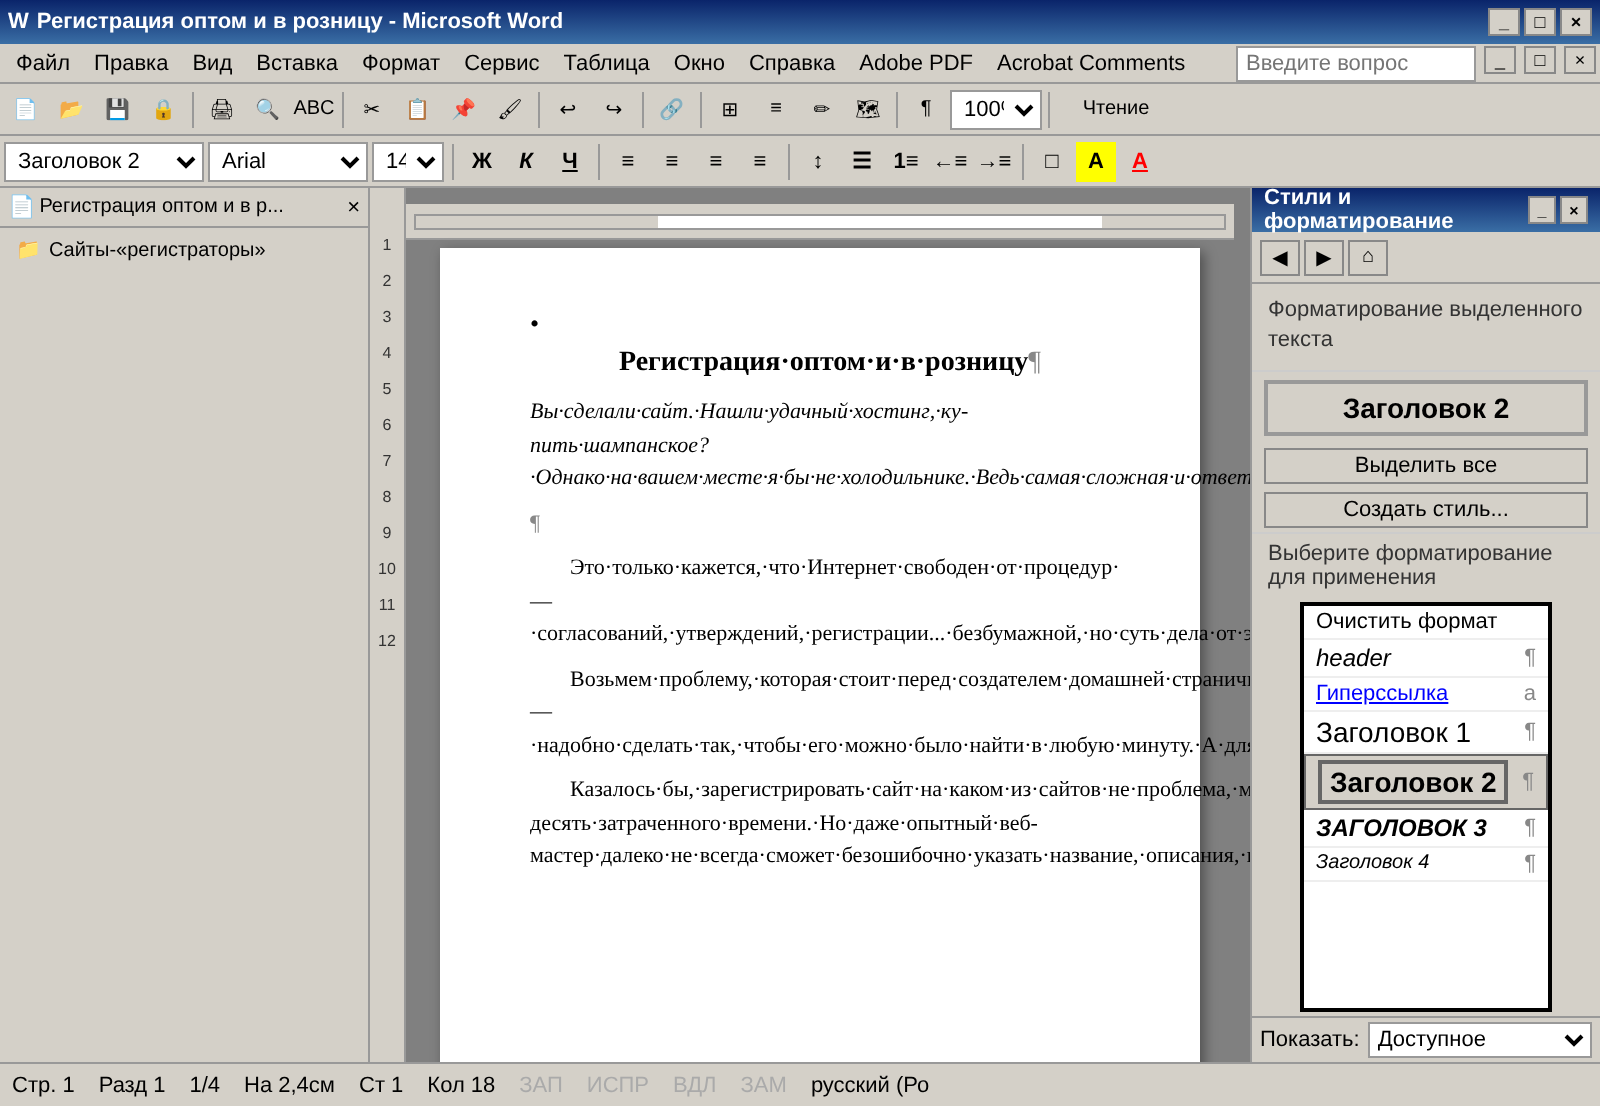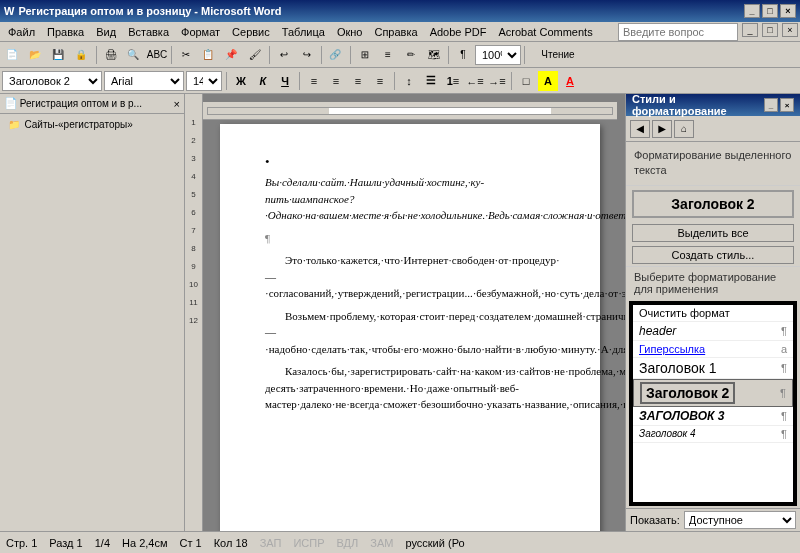--- a/index.html
+++ b/index.html
@@ -279,22 +279,22 @@
     }
     .apply-label {
       padding: 4px 8px;
       font-size: 11px;
       color: #333;
       border-top: 1px solid #ccc;
     }
     .styles-list {
       flex: 1;
       overflow-y: auto;
-      border: 4px solid #000000;
-      margin: 2px 3px;
+      border: 2px solid #000000;
+      margin: 2px 24px;
       background: white;
     }
     .style-item {
       padding: 2px 6px;
       border-bottom: 1px solid #eee;
       cursor: pointer;
       font-size: 11px;
       display: flex;
       align-items: center;
       justify-content: space-between;
@@ -506,20 +506,23 @@
       <div style="background:#d4d0c8;height:18px;border-bottom:1px solid #999;margin-bottom:4px;display:flex;align-items:center;padding:0 4px;">
         <div style="flex:1;height:8px;background:white;border:1px solid #999;position:relative;">
           <div style="position:absolute;left:0;top:0;width:30%;height:100%;background:#d4d0c8;"></div>
           <div style="position:absolute;right:0;top:0;width:15%;height:100%;background:#d4d0c8;"></div>
         </div>
       </div>
       <div class="page">
 
         <div style="margin-bottom:4px;font-family:'Times New Roman',serif;font-size:13px;">•</div>
 
+        <div class="page-title">
+          <strong><span style="font-style:normal;">Регистрация·оптом·и·в·розницу</span><span class="pilcrow">¶</span></strong>
+        </div>
 
         <div class="page-para" style="font-style:italic;">
           Вы·сделали·сайт.·Нашли·удачный·хостинг,·ку­пить·шампанское?·Однако·на·вашем·месте·я·бы·не·холодильнике.·Ведь·самая·сложная·и·ответственная·ч
         </div>
 
         <div class="page-para"><span class="pilcrow">¶</span></div>
 
         <div class="page-para page-para-indent">
           Это·только·кажется,·что·Интернет·свободен·от·процедур·—·согласований,·утверждений,·регистрации...·безбумажной,·но·суть·дела·от·этого·не·меняется.
         </div>

